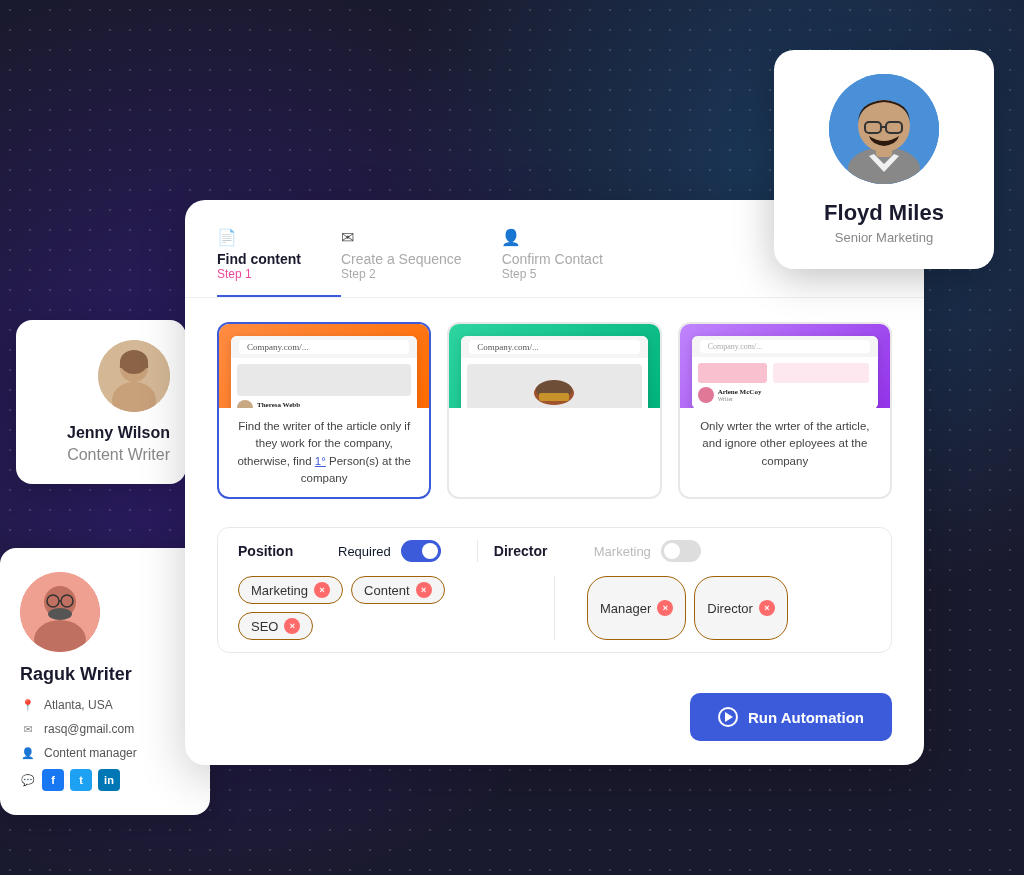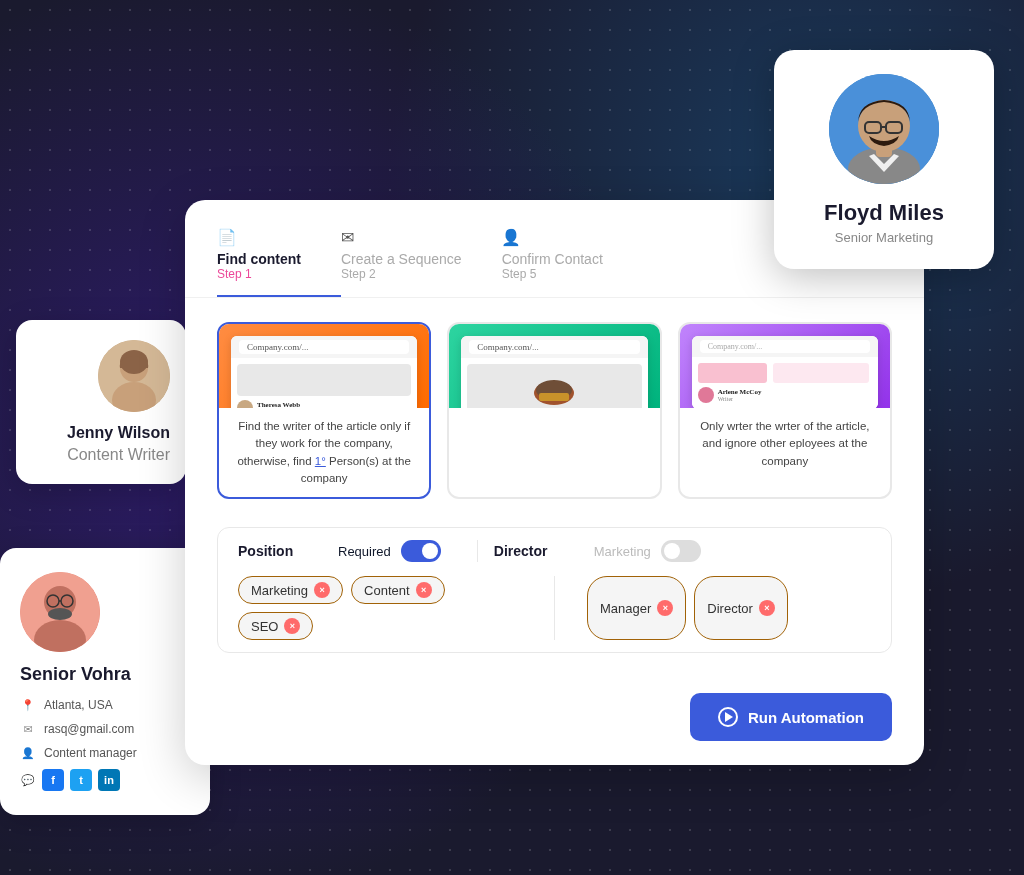--- a/index.html
+++ b/index.html
@@ -489,21 +489,21 @@
       <circle cx="40" cy="30" r="16" fill="#c07060"></circle>
       <ellipse cx="40" cy="68" rx="26" ry="20" fill="#c07060"></ellipse>
 
       <ellipse cx="40" cy="42" rx="12" ry="6" fill="#555"></ellipse>
 
       <circle cx="33" cy="29" r="6" fill="none" stroke="#333" stroke-width="1.5"></circle>
       <circle cx="47" cy="29" r="6" fill="none" stroke="#333" stroke-width="1.5"></circle>
       <line x1="39" y1="29" x2="41" y2="29" stroke="#333" stroke-width="1.5"></line>
     </svg>
   </div>
-  <div class="raguk-name">Senior Vohra</div>
+  <div class="raguk-name">Raguk Writer</div>
   <div class="raguk-info-row">
     <span class="raguk-info-icon">📍</span>
     <span class="raguk-info-text">Atlanta, USA</span>
   </div>
   <div class="raguk-info-row">
     <span class="raguk-info-icon">✉</span>
     <span class="raguk-info-text">rasq@gmail.com</span>
   </div>
   <div class="raguk-info-row">
     <span class="raguk-info-icon">👤</span>

